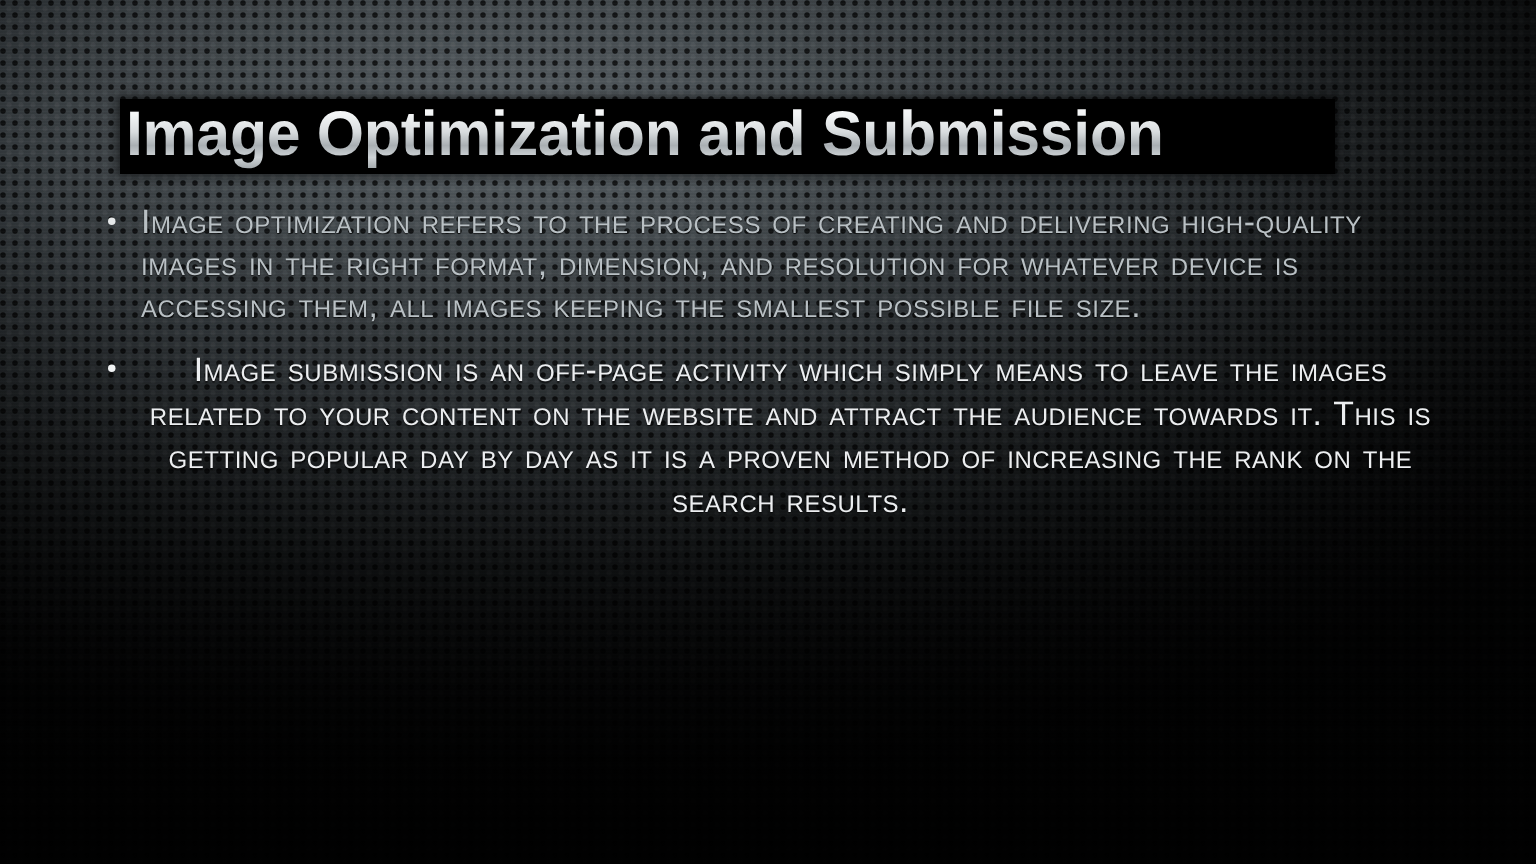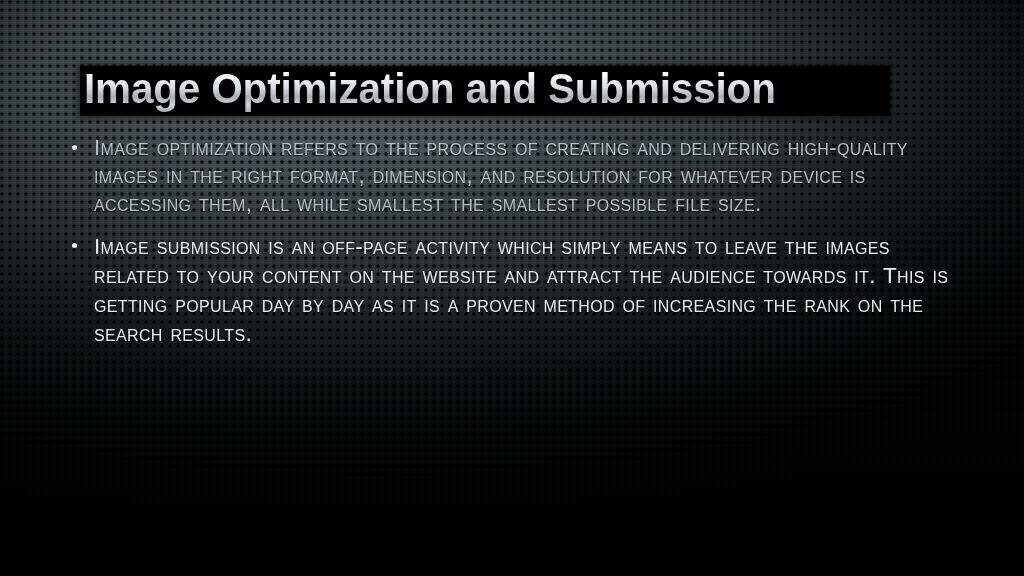--- a/index.html
+++ b/index.html
@@ -145,20 +145,21 @@
     font-weight: normal;
   }
 
   .bullet-1 p {
     color: #b9c0c4;
     text-shadow: 0 1px 1px rgba(0,0,0,0.65);
   }
 
   .bullet-2 {
     margin-top: 9px;
+    text-align: center;
   }
 
   .bullet-2 p {
     color: #eceef0;
     line-height: 29px;
     text-shadow: 0 1px 1px rgba(0,0,0,0.7);
   }
 
   .bullet-2 .dot {
     background: #f2f4f5;
@@ -175,21 +176,21 @@
   <div class="bg-vignette"></div>
 
   <div class="title-band">
     <span class="title-text">Image Optimization and Submission</span>
   </div>
 
   <div class="body">
 
     <div class="bullet bullet-1">
       <span class="dot"></span>
-      <p>Image optimization refers to the process of creating and delivering high-quality images in the right format, dimension, and resolution for whatever device is accessing them, all while smallest the smallest possible file size.</p>
+      <p>Image optimization refers to the process of creating and delivering high-quality images in the right format, dimension, and resolution for whatever device is accessing them, all images keeping the smallest possible file size.</p>
     </div>
 
     <div class="bullet bullet-2">
       <span class="dot"></span>
       <p>Image submission is an off-page activity which simply means to leave the images related to your content on the website and attract the audience towards it. This is getting popular day by day as it is a proven method of increasing the rank on the search results.</p>
     </div>
 
   </div>
 
 </div>

